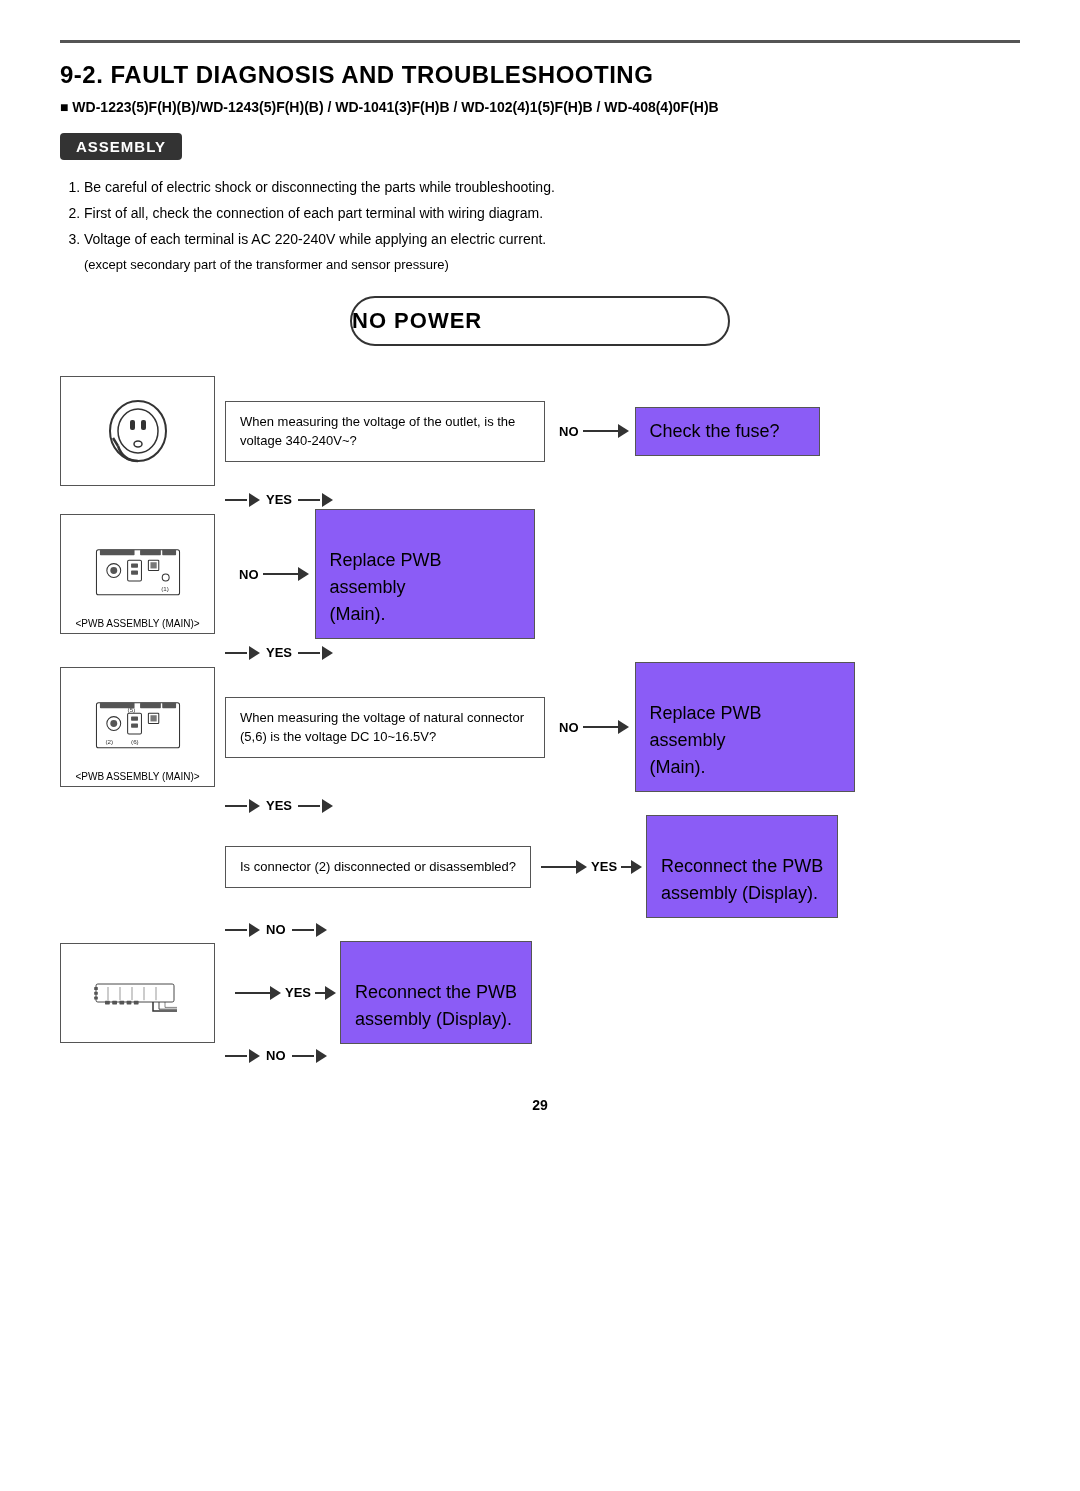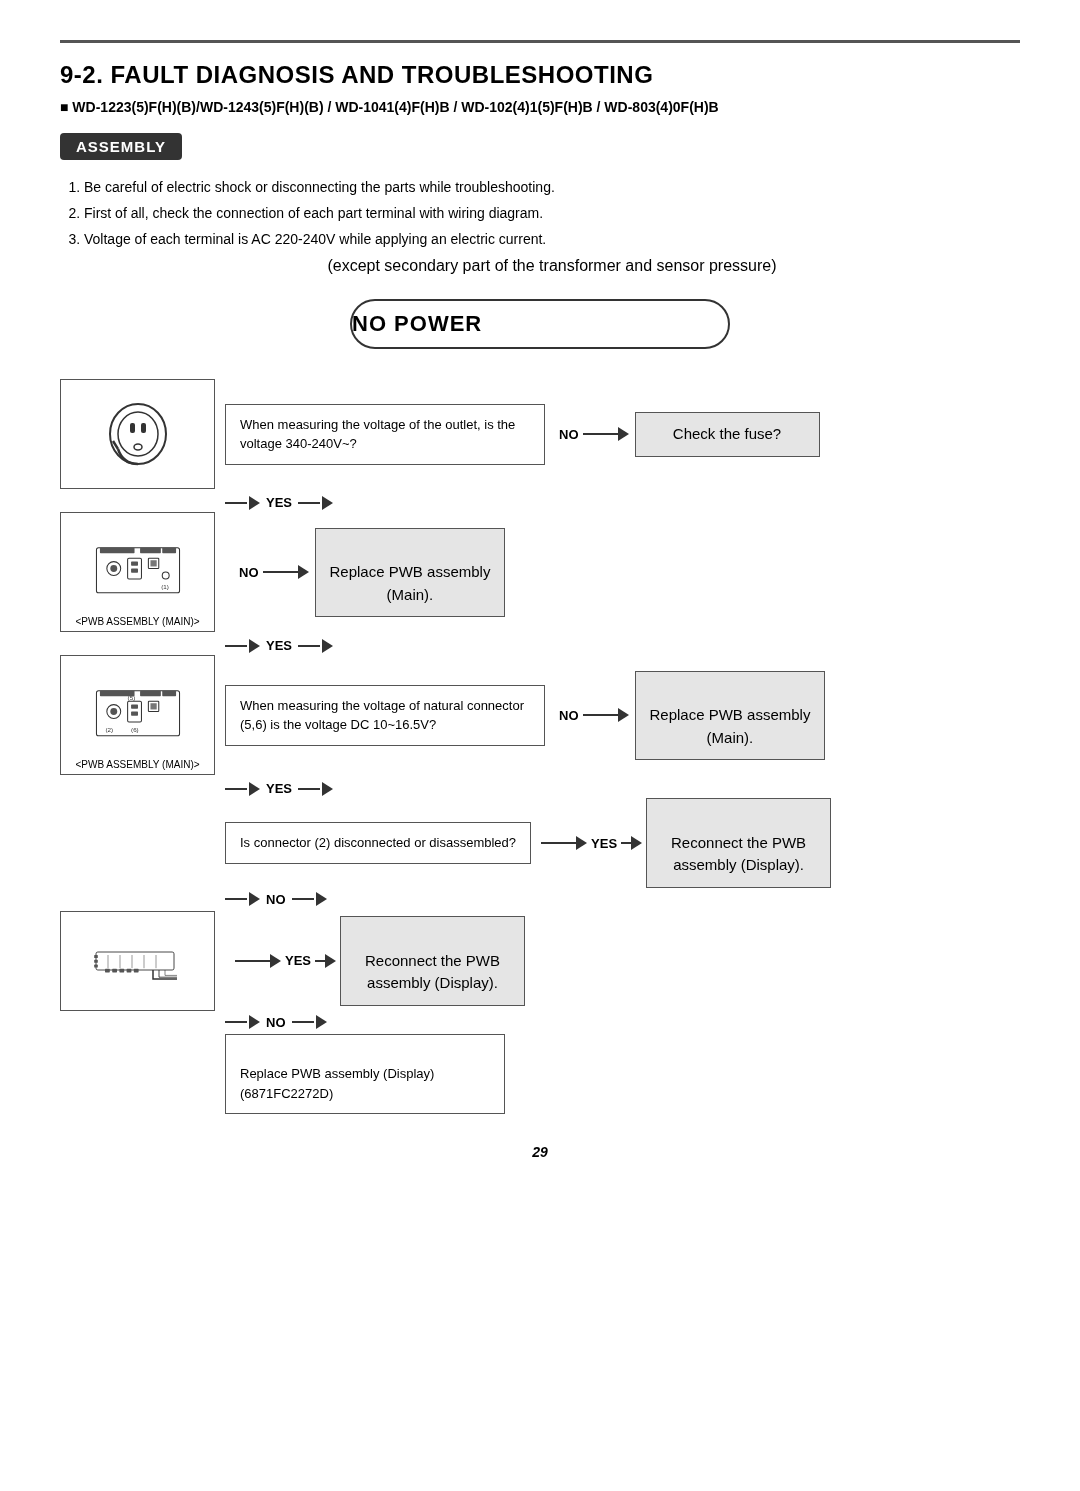--- a/index.html
+++ b/index.html
@@ -52,24 +52,23 @@
       font-size: 14px;
       line-height: 1.7;
       margin-bottom: 6px;
     }
 
     .caution-list li {
       margin-bottom: 2px;
     }
 
     .indent-note {
-      font-size: 16px;
+      font-size: 13px;
       padding-left: 24px;
       margin-bottom: 24px;
-      text-align: center;
     }
 
     .no-power-banner {
       border: 2.5px solid #333;
       border-radius: 40px;
       text-align: left;
       padding: 10px 0;
       margin: 0 auto 30px auto;
       width: 380px;
     }
@@ -123,26 +122,25 @@
       line-height: 1.5;
       background: #fff;
       min-width: 280px;
       max-width: 320px;
     }
 
     
     .answer-box {
       border: 1.5px solid #555;
       padding: 10px 14px;
-      font-size: 15px;
+      font-size: 18px;
       line-height: 1.5;
-      background: #e5e5e5;
+      background: #8b5cf6;
       min-width: 185px;
       max-width: 220px;
-      text-align: center;
     }
 
     .arrow-line-h {
       display: inline-block;
       height: 2px;
       background: #333;
       vertical-align: middle;
     }
 
     .h-line {
@@ -200,40 +198,39 @@
       align-items: center;
       padding: 4px 0 4px 165px;
     }
 
     
     .page-number {
       text-align: center;
       font-size: 14px;
       font-weight: 700;
       margin-top: 30px;
-      font-style: italic;
     }
 
     
     .pwb-main {
       width: 130px;
       height: 80px;
     }
 
   </style>
 </head>
 <body>
 
 
 
 <div class="top-rule"></div>
 
 <h1 class="page-title">9-2. FAULT DIAGNOSIS AND TROUBLESHOOTING</h1>
 
-<p class="subtitle">WD-1223(5)F(H)(B)/WD-1243(5)F(H)(B) / WD-1041(4)F(H)B / WD-102(4)1(5)F(H)B / WD-803(4)0F(H)B</p>
+<p class="subtitle">WD-1223(5)F(H)(B)/WD-1243(5)F(H)(B) / WD-1041(3)F(H)B / WD-102(4)1(5)F(H)B / WD-408(4)0F(H)B</p>
 
 <div class="caution-badge">ASSEMBLY</div>
 
 <ol class="caution-list">
   <li>Be careful of electric shock or disconnecting the parts while troubleshooting.</li>
   <li>First of all, check the connection of each part terminal with wiring diagram.</li>
   <li>Voltage of each terminal is AC 220-240V while applying an electric current.</li>
 </ol>
 <p class="indent-note">(except secondary part of the transformer and sensor pressure)</p>
 
@@ -512,24 +509,20 @@
           <div class="h-line" style="width:22px;"></div>
           <div class="arrow-head-right"></div>
         </div>
       </div>
     </div>
   </div>
 
   <div class="flow-section">
     <div style="display:flex;">
       <div style="width:165px;min-width:165px;"></div>
-      <div class="question-box" style="white-space:pre-line;font-size:13px;">
-        <span>Replace PWB assembly (Display)
-(6871FC2272D)</span>
-      </div>
     </div>
   </div>
 
 </div>
 
 <div class="page-number">29</div>
 
 
 
 

